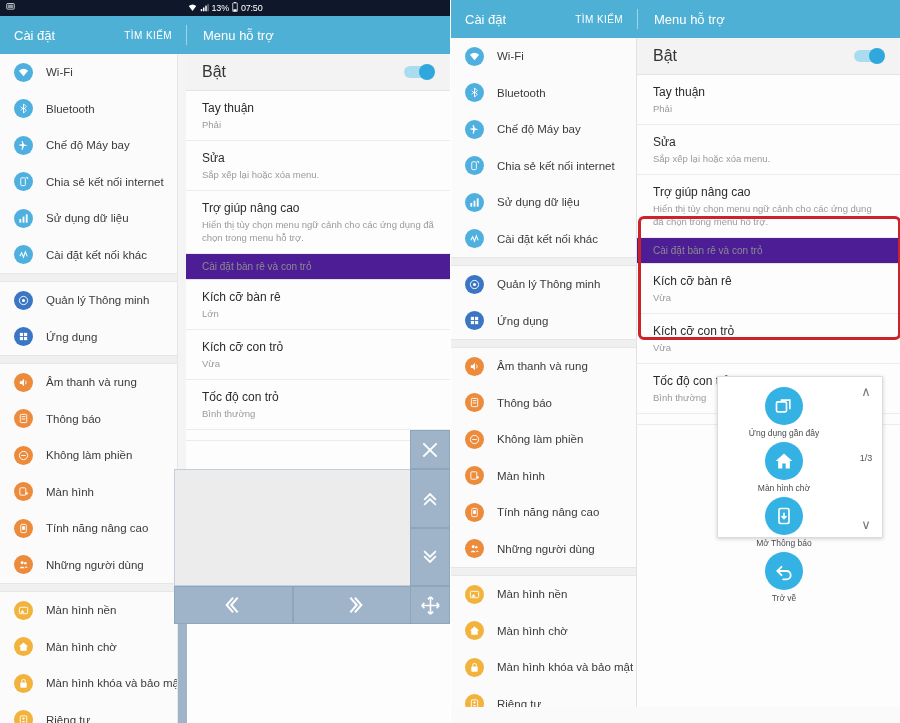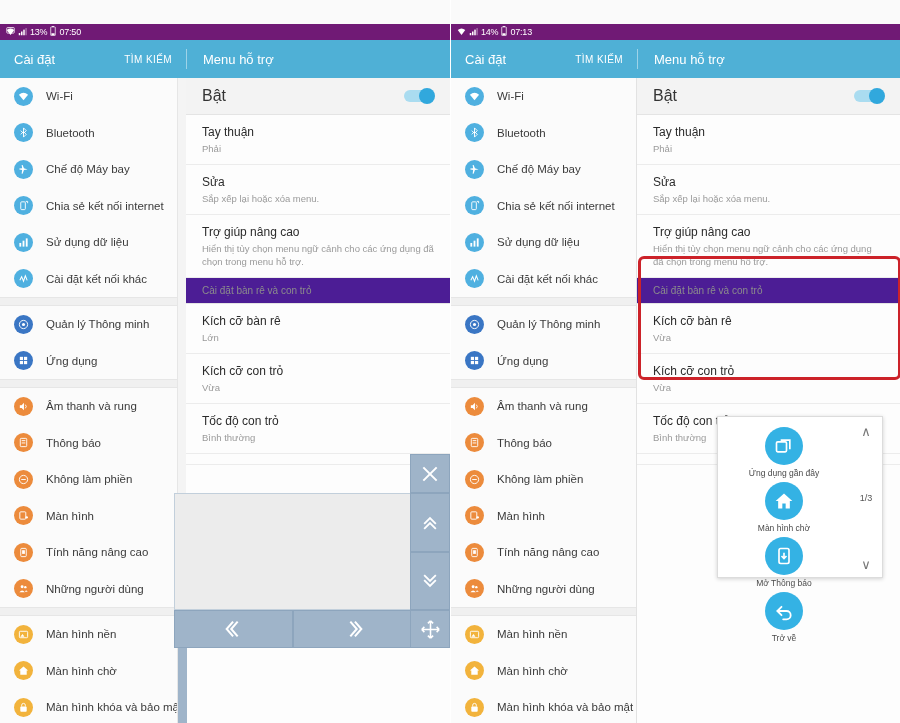--- a/index.html
+++ b/index.html
@@ -7,23 +7,23 @@
   body {
     font-family: "Liberation Sans", sans-serif;
     background:#ffffff;
     overflow:hidden;
   }
   .screens { display:flex; width:900px; height:723px; }
   .screen { width:450px; height:723px; position:relative; overflow:hidden; background:#fafafa; }
 
   
   .statusbar {
-    height:16px; background:#701a75; color:#fff;
-    display:flex; align-items:center; justify-content:flex-start;
-    padding:0 6px 0 6px; font-size:9px; position:relative;margin-top:24px;
+    height:16px; background:#0f172a; color:#fff;
+    display:flex; align-items:center; justify-content:center;
+    padding:0 6px 0 6px; font-size:9px; position:relative;
   }
   .sb-left { position:absolute; left:6px; top:2px; }
   .sb-right { display:flex; align-items:center; gap:3px; font-size:9px; letter-spacing:-0.2px;}
   .sb-ico { display:inline-block; }
 
   
   .appbar { height:38px; background:#4fb0d6; display:flex; align-items:center; }
   .appbar-left { width:186px; display:flex; align-items:center; padding-left:14px; }
   .appbar-title { color:#fff; font-size:13px; }
   .appbar-search { color:#fff; font-size:10px; letter-spacing:0.4px; margin-left:auto; margin-right:14px; }
@@ -422,46 +422,20 @@
               <path d="M12 2 L12 22 M2 12 L22 12 M12 2 L9 5 M12 2 L15 5 M12 22 L9 19 M12 22 L15 19 M2 12 L5 9 M2 12 L5 15 M22 12 L19 9 M22 12 L19 15" stroke="#fff" stroke-width="1.8" fill="none"></path>
             </svg>
         </div>
       </div>
     </div>
 
   </div>
 
   <div class="screen" style="border-left:1px solid #ffffff;">
 
-    <div class="statusbar">
-      <span class="sb-right">
-        <span class="sb-ico">
-          <svg width="9" height="9" viewBox="0 0 24 24">
-              <path d="M2 8 Q12 0 22 8 L12 21 Z" fill="#fff"></path>
-            </svg>
-        </span>
-        <span class="sb-ico">
-          <svg width="9" height="9" viewBox="0 0 24 24">
-              <rect x="2" y="16" width="4" height="6" fill="#fff"></rect>
-              <rect x="8" y="12" width="4" height="10" fill="#fff"></rect>
-              <rect x="14" y="7" width="4" height="15" fill="#fff"></rect>
-              <rect x="20" y="3" width="3" height="19" fill="#fff" opacity=".5"></rect>
-            </svg>
-        </span>
-        <span>14%</span>
-        <span class="sb-ico">
-          <svg width="6" height="10" viewBox="0 0 12 22">
-              <rect x="4" y="0" width="4" height="2" fill="#fff"></rect>
-              <rect x="1" y="2" width="10" height="19" rx="1" fill="none" stroke="#fff" stroke-width="1.6"></rect>
-              <rect x="2.5" y="16" width="7" height="4" fill="#fff"></rect>
-            </svg>
-        </span>
-        <span>07:13</span>
-      </span>
-    </div>
 
     <div class="appbar">
       <div class="appbar-left">
         <span class="appbar-title">Cài đặt</span>
         <span class="appbar-search">TÌM KIẾM</span>
       </div>
       <div class="appbar-div"></div>
       <div class="appbar-right">
         <span class="appbar-title">Menu hỗ trợ</span>
       </div>

